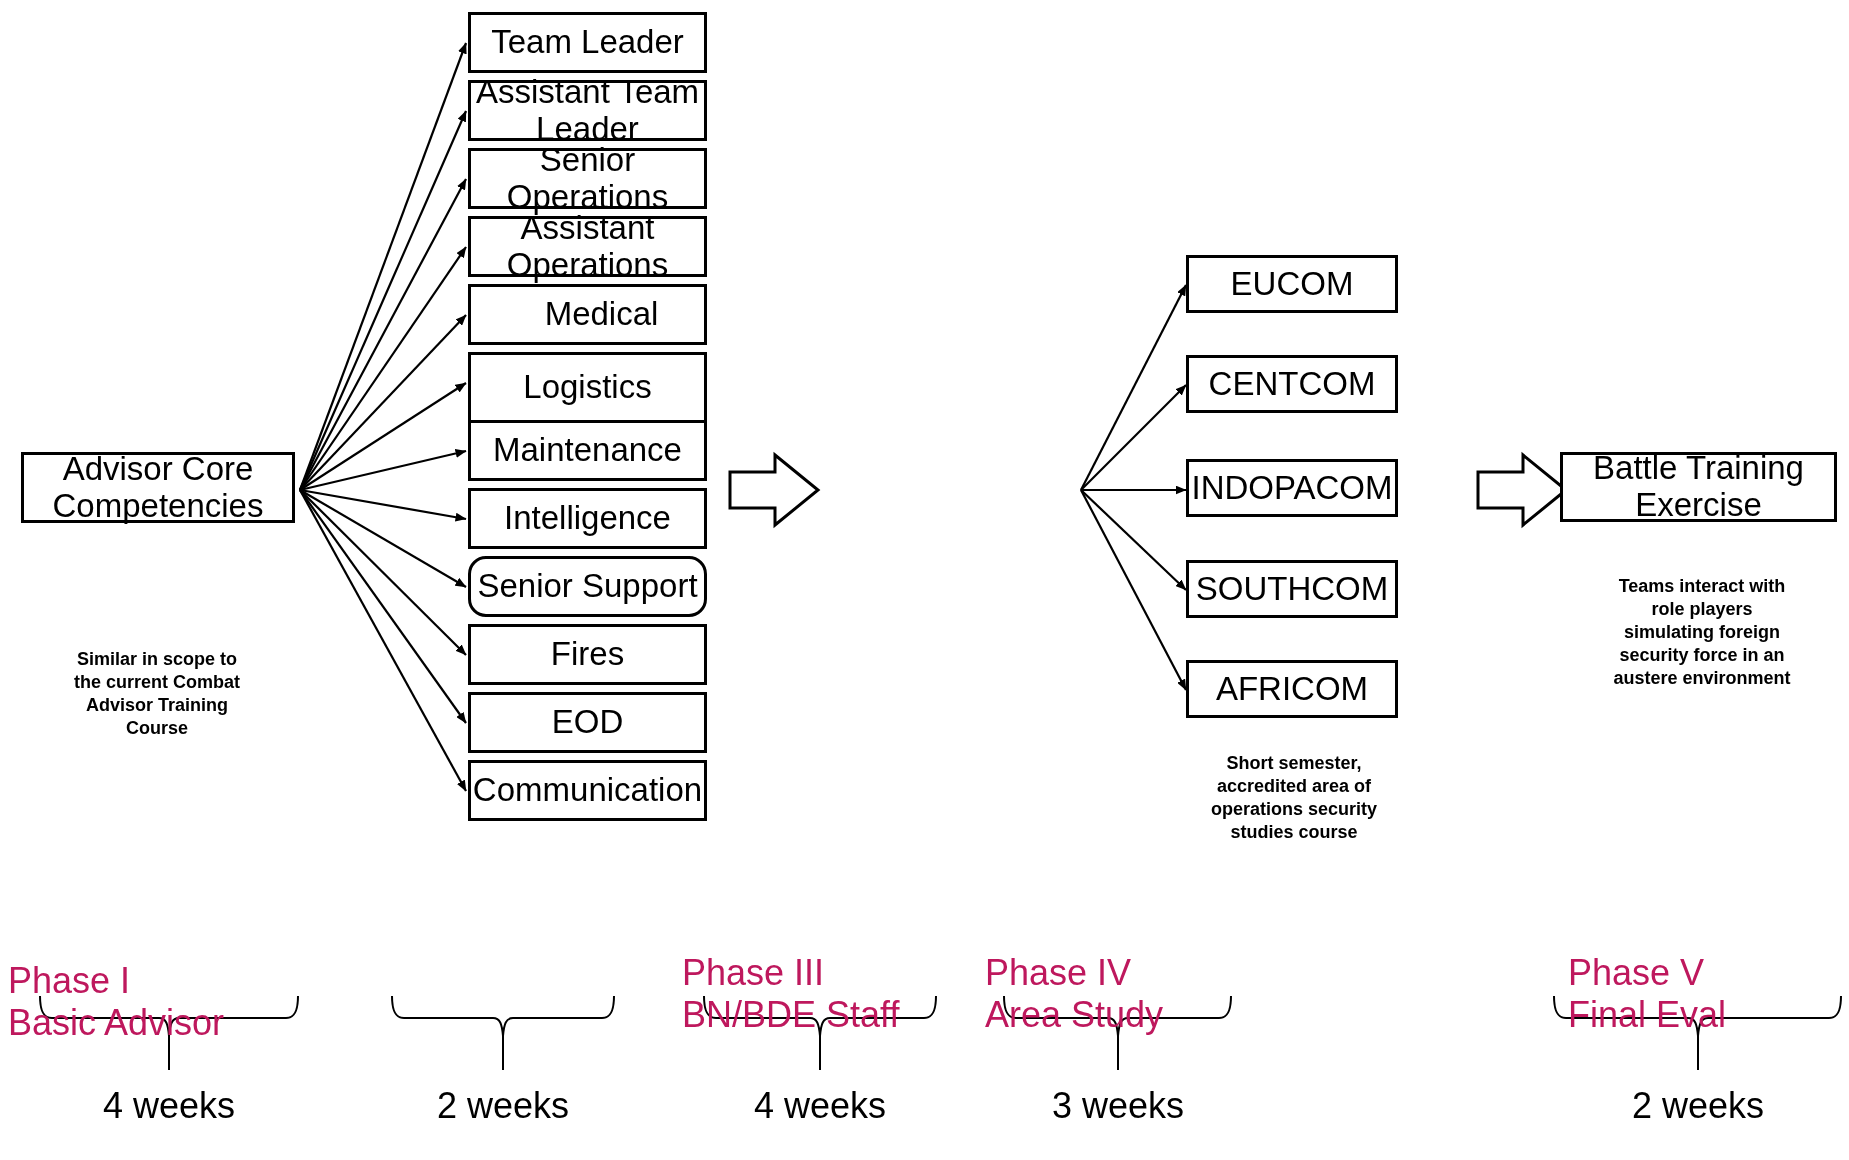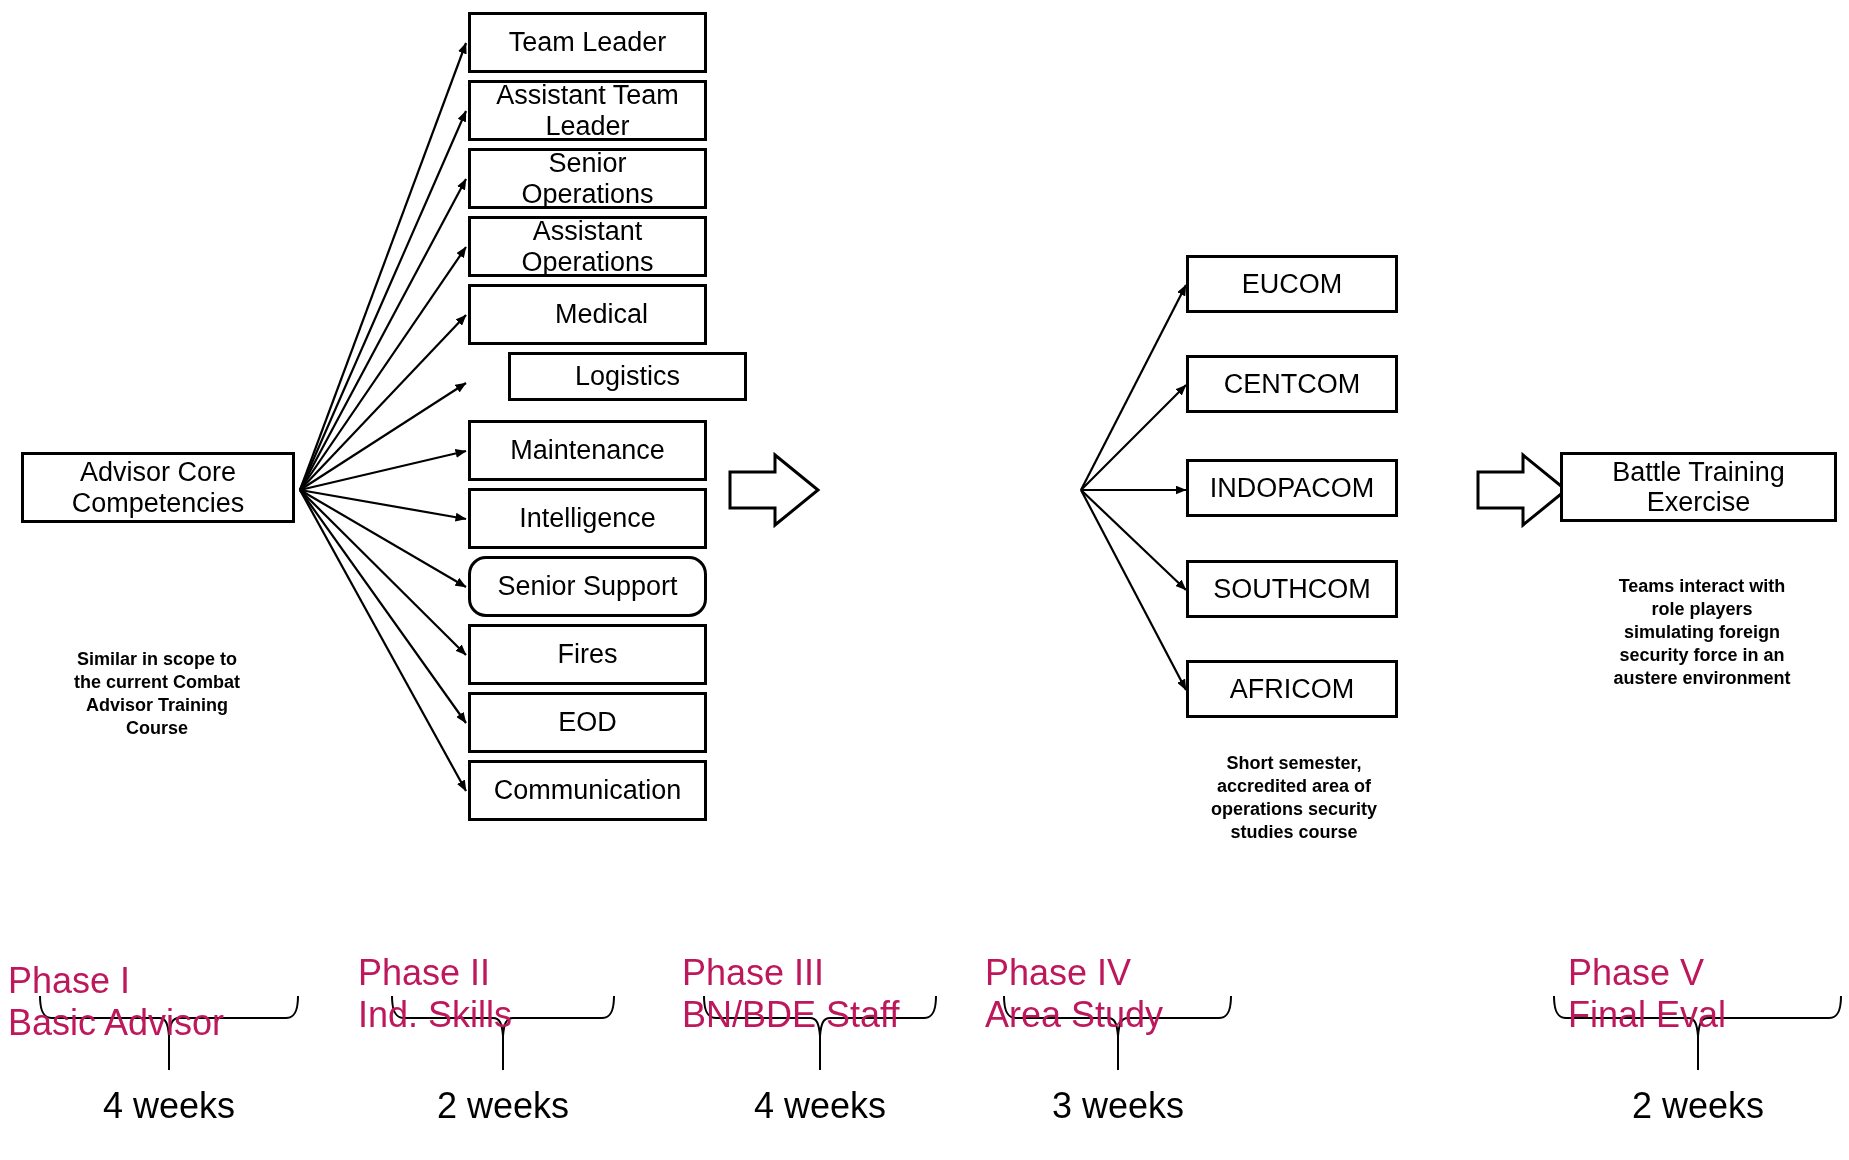--- a/index.html
+++ b/index.html
@@ -30,21 +30,21 @@
   .node {
     position: absolute;
     box-sizing: border-box;
     border: 3px solid #000000;
     background: #ffffff;
     display: flex;
     align-items: center;
     justify-content: center;
     text-align: center;
     line-height: 1.12;
-    font-size: 27px;
+    font-size: 33px;
     color: #000000;
     white-space: pre-line;
     z-index: 3;
   }
   .node-wide { font-size: 27px; }
   .caption {
     position: absolute;
     text-align: center;
     font-size: 18px;
     font-weight: bold;
@@ -119,21 +119,21 @@
 Course</div>
 
   <div class="node" style="left:468px; top:12px; width:239px; height:61px;">Team Leader</div>
   <div class="node" style="left:468px; top:80px; width:239px; height:61px;">Assistant Team
 Leader</div>
   <div class="node" style="left:468px; top:148px; width:239px; height:61px;">Senior
 Operations</div>
   <div class="node" style="left:468px; top:216px; width:239px; height:61px;">Assistant
 Operations</div>
   <div class="node" style="left:468px; top:284px; width:239px; height:61px;padding-left:28px;">Medical</div>
-  <div class="node" style="left:468px; top:352px; width:239px; height:49px;margin-left:40px;">Logistics</div>
+  <div class="node" style="left:468px; top:352px; width:239px; height:71px;">Logistics</div>
   <div class="node" style="left:468px; top:420px; width:239px; height:61px;">Maintenance</div>
   <div class="node" style="left:468px; top:488px; width:239px; height:61px;">Intelligence</div>
   <div class="node" style="left:468px; top:556px; width:239px; height:61px;border-radius:18px;">Senior Support</div>
   <div class="node" style="left:468px; top:624px; width:239px; height:61px;">Fires</div>
   <div class="node" style="left:468px; top:692px; width:239px; height:61px;">EOD</div>
   <div class="node" style="left:468px; top:760px; width:239px; height:61px;">Communication</div>
 
 
   <div class="node" style="left:1186px; top:255px; width:212px; height:58px;">EUCOM</div>
   <div class="node" style="left:1186px; top:355px; width:212px; height:58px;">CENTCOM</div>
@@ -154,22 +154,20 @@
 austere environment</div>
 
   <div class="phase-label" style="left:8px; top:960px; width:260px;">Phase I
 Basic Advisor</div>
   <svg class="brace-svg" style="left:36px; top:990px;" width="266" height="90" viewBox="0 0 266 90">
     <path d="M4,6 C4,22 8,28 16,28 L123,28 C130,28 132,34 133,46 C134,34 136,28 143,28 L250,28 C258,28 262,22 262,6" stroke="#000000" stroke-width="2" fill="none"></path>
     <path d="M133,46 L133,80" stroke="#000000" stroke-width="2" fill="none"></path>
   </svg>
   <div class="weeks-label" style="left:39px; top:1085px; width:260px;">4 weeks</div>
 
-  <div class="phase-label" style="left:358px; top:952px; width:260px;">Phase II
-Ind. Skills</div>
   <svg class="brace-svg" style="left:388px; top:990px;" width="230" height="90" viewBox="0 0 230 90">
     <path d="M4,6 C4,22 8,28 16,28 L105,28 C112,28 114,34 115,46 C116,34 118,28 125,28 L214,28 C222,28 226,22 226,6" stroke="#000000" stroke-width="2" fill="none"></path>
     <path d="M115,46 L115,80" stroke="#000000" stroke-width="2" fill="none"></path>
   </svg>
   <div class="weeks-label" style="left:373px; top:1085px; width:260px;">2 weeks</div>
 
   <div class="phase-label" style="left:682px; top:952px; width:260px;">Phase III
 BN/BDE Staff</div>
   <svg class="brace-svg" style="left:700px; top:990px;" width="240" height="90" viewBox="0 0 240 90">
     <path d="M4,6 C4,22 8,28 16,28 L110,28 C117,28 119,34 120,46 C121,34 123,28 130,28 L224,28 C232,28 236,22 236,6" stroke="#000000" stroke-width="2" fill="none"></path>

